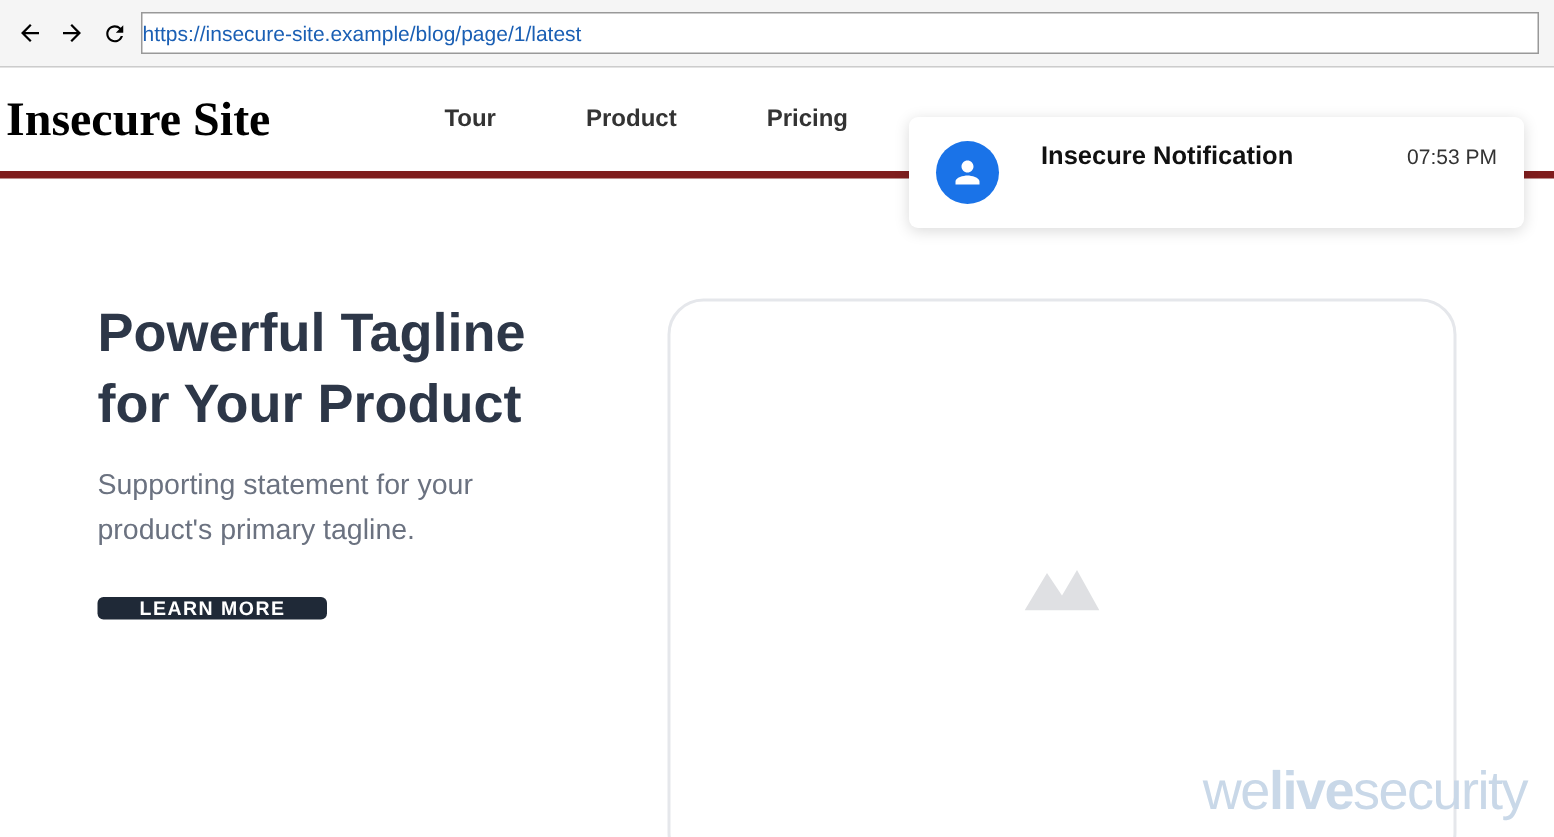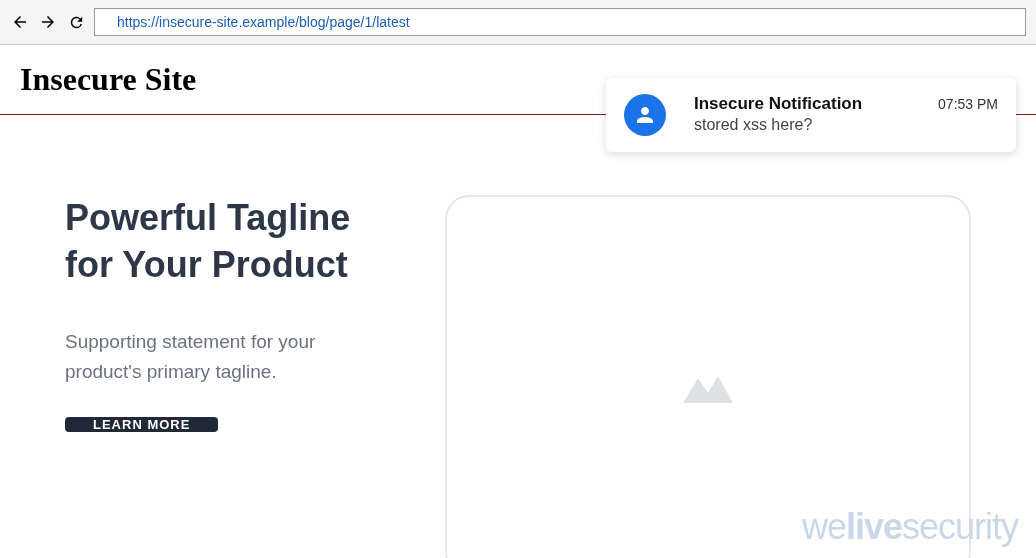--- a/index.html
+++ b/index.html
@@ -28,31 +28,31 @@
       cursor: pointer;
       font-size: 18px;
       font-weight: bold;
       color: #000;
     }
     .url-bar {
       flex: 1;
       height: 28px;
       border: 1px solid #999;
       background: #fff;
-      padding: 0 22px;
+      padding: 0 0;
       font-size: 14px;
       color: #1a5fb4;
       display: flex;
       align-items: center;
     }
     .site-header {
       display: flex;
       align-items: center;
-      padding: 16px 20px;
-      border-bottom: 1px solid #7f1d1d;
+      padding: 16px 4px;
+      border-bottom: 5px solid #7f1d1d;
       gap: 76px;
     }
     .site-logo {
       font-family: "Brush Script MT", cursive;
       font-size: 32px;
       font-weight: bold;
       color: #000;
       white-space: nowrap;
     }
     .nav-links {
@@ -72,21 +72,21 @@
       gap: 40px;
     }
     .hero-text {
       flex: 0 0 340px;
     }
     .hero-title {
       font-size: 36px;
       font-weight: 700;
       color: #2d3748;
       line-height: 1.3;
-      margin-bottom: 38px;
+      margin-bottom: 16px;
     }
     .hero-subtitle {
       font-size: 19px;
       color: #6b7280;
       line-height: 1.6;
       margin-bottom: 28px;
       max-width: 280px;
     }
     .cta-button {
       display: inline-block;
@@ -192,20 +192,25 @@
   <div class="nav-btn">
     <svg width="17" height="17" viewBox="0 0 24 24">
         <path d="M17.65 6.35A7.96 7.96 0 0012 4c-4.42 0-8 3.58-8 8s3.58 8 8 8c3.73 0 6.84-2.55 7.73-6h-2.08A5.99 5.99 0 0112 18c-3.31 0-6-2.69-6-6s2.69-6 6-6c1.66 0 3.14.69 4.22 1.78L13 11h7V4l-2.35 2.35z" fill="#000"></path>
       </svg>
   </div>
   <div class="url-bar">https://insecure-site.example/blog/page/1/latest</div>
 </div>
 
 <div class="site-header">
   <div class="site-logo">Insecure Site</div>
+  <div class="nav-links">
+    <div class="nav-link">Tour</div>
+    <div class="nav-link">Product</div>
+    <div class="nav-link">Pricing</div>
+  </div>
 </div>
 
 <div class="main-content">
   <div class="hero-text">
     <h1 class="hero-title">Powerful Tagline for Your Product</h1>
     <p class="hero-subtitle">Supporting statement for your product's primary tagline.</p>
     <button class="cta-button">LEARN MORE</button>
   </div>
   <div class="hero-image">
     <svg class="image-placeholder" viewBox="0 0 50 35">
@@ -218,19 +223,18 @@
   <div class="notif-icon">
     <svg width="24" height="24" viewBox="0 0 24 24">
         <path d="M12 12c2.21 0 4-1.79 4-4s-1.79-4-4-4-4 1.79-4 4 1.79 4 4 4zm0 2c-2.67 0-8 1.34-8 4v2h16v-2c0-2.66-5.33-4-8-4z" fill="#fff"></path>
       </svg>
   </div>
   <div class="notif-content">
     <div class="notif-header">
       <div class="notif-title">Insecure Notification</div>
       <div class="notif-time">07:53 PM</div>
     </div>
-    <div class="notif-body">stored xss here?</div>
   </div>
 </div>
 
 <div class="watermark">
   <span>we</span><span class="bold">live</span><span>security</span>
 </div>
 
 </body></html>

